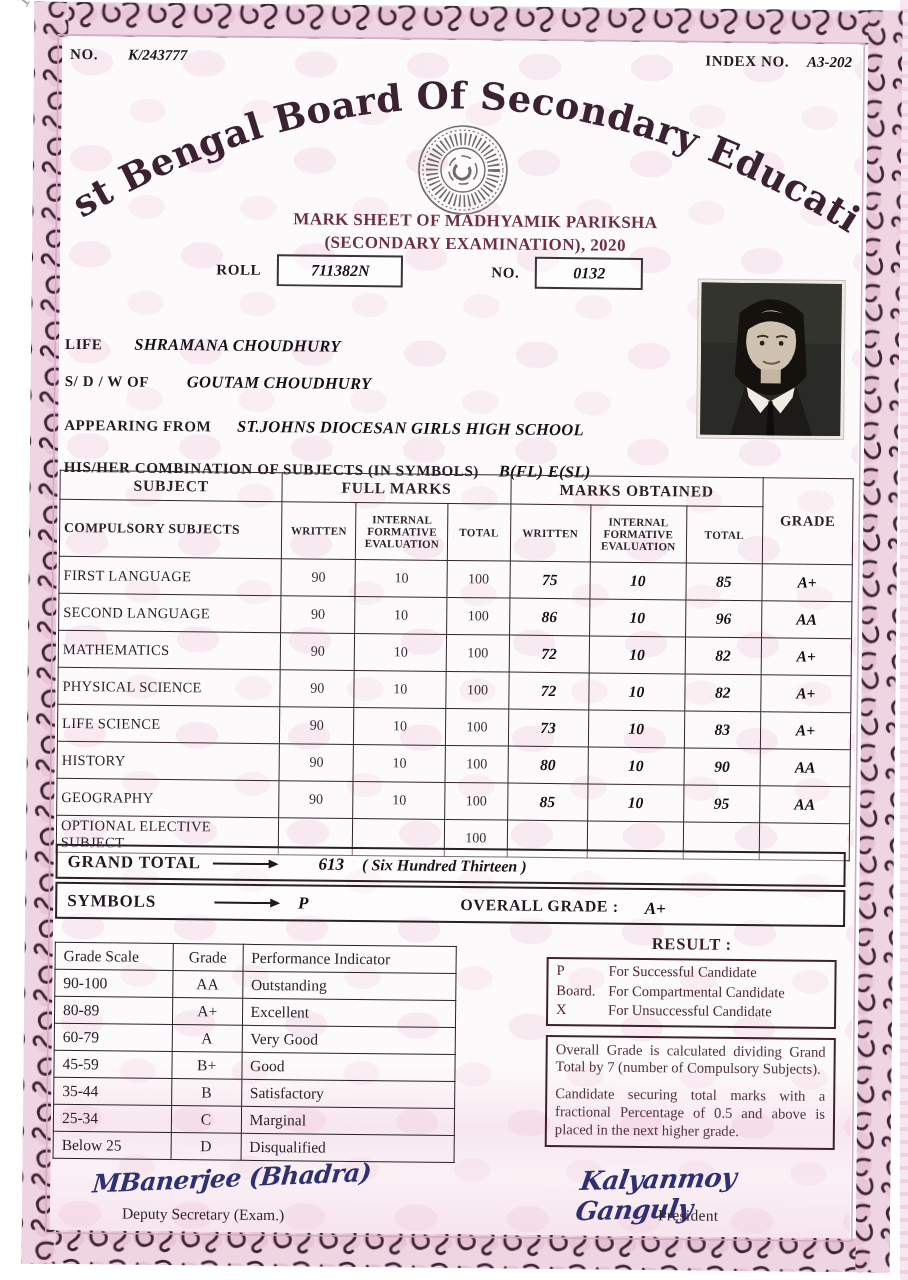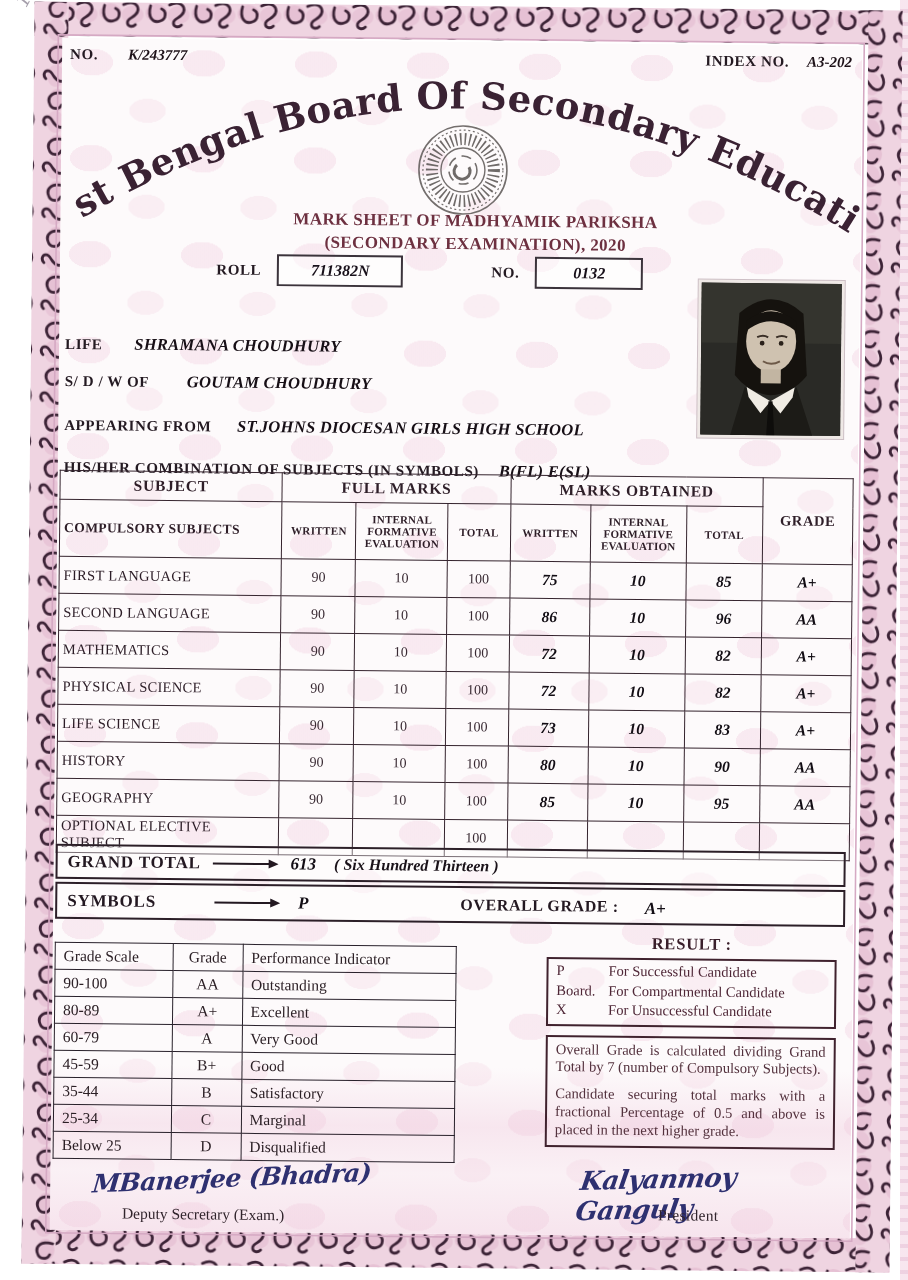--- a/index.html
+++ b/index.html
@@ -71,21 +71,21 @@
   .gradeh{font-size:14.5px;letter-spacing:.6px;}
   .marks tbody td{height:34px;font-size:14px;text-align:center;color:#392a33;}
   .marks tbody td.subj{text-align:left;font-size:14.5px;color:#2c1d27;letter-spacing:.3px;}
   .marks tbody td.ob{font-weight:bold;font-style:italic;font-size:15.5px;color:#120d14;}
   .marks tbody td.grade{font-weight:bold;font-style:italic;font-size:15.5px;color:#120d14;}
   
   .total-box{position:absolute;left:2px;right:8px;border:2px solid #2c1f28;display:flex;align-items:center;padding:0 10px;background:rgba(255,255,255,.35);}
   .grand{top:806px;height:31px;gap:12px;}
   .result-row{top:844px;height:33px;}
   .tb-label{font-weight:bold;font-size:17px;letter-spacing:.8px;color:#231821;}
-  .tb-val{font-weight:bold;font-style:italic;font-size:17px;color:#120d14;}
+  .tb-val{font-weight:bold;font-style:italic;font-size:17px;color:#120d14;margin-left:28px;}
   .tb-words{font-weight:bold;font-style:italic;font-size:16px;color:#1a1219;margin-left:6px;}
   .arrow-icon{flex:0 0 auto;display:inline-block;}
   .result-row .arrow-icon{margin-left:58px;}
   .result-row .tb-val{margin-left:18px;}
   .og-label{font-weight:bold;font-size:16px;letter-spacing:.6px;color:#231821;margin-left:152px;}
   .og-val{font-weight:bold;font-style:italic;font-size:17px;color:#120d14;margin-left:26px;position:relative;top:2px;}
   
   .gscale{position:absolute;left:2px;top:904px;width:402px;}
   .gscale th,.gscale td{border:1.6px solid #28202a;font-size:15.5px;text-align:left;padding:2px 8px;height:22px;color:#2c2026;font-weight:normal;}
   .gscale .c2{text-align:center;}

